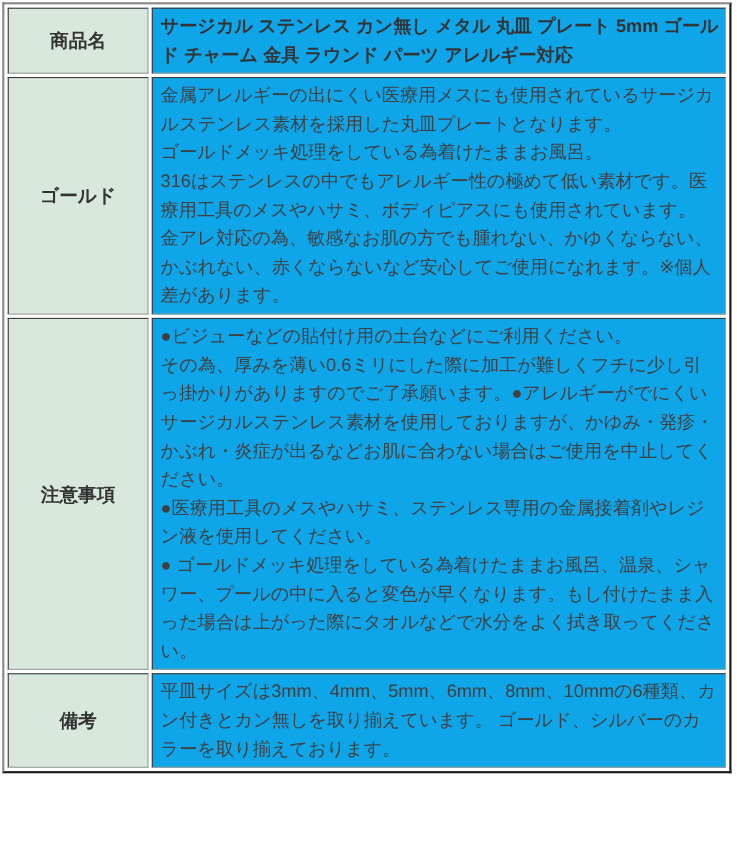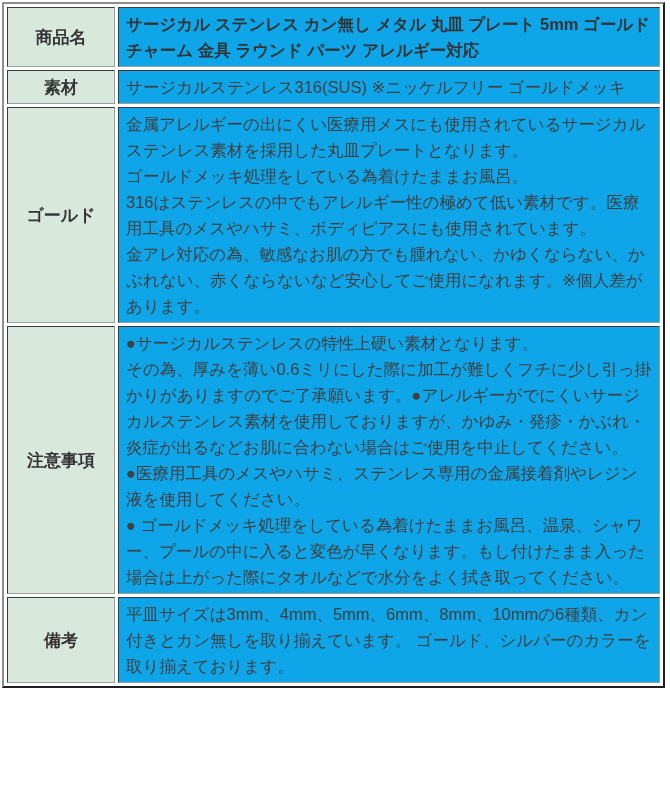--- a/index.html
+++ b/index.html
@@ -13,21 +13,21 @@
     margin: 2px 0 0 2px;
     width: 663px;
     border-collapse: separate;
     border-spacing: 3px;
     border-style: solid;
     border-width: 2px;
     border-color: var(--frame-border, #8c8c8c) var(--frame-border-dark, #2a2a2a) var(--frame-border-dark, #1f1f1f) var(--frame-border, #8c8c8c);
     background: var(--page-bg, #ffffff);
   }
   th.label-cell {
-    width: 108px;
+    width: 128px;
     background: var(--header-cell-bg, #d9e8dd);
     border-style: solid;
     border-width: 1px;
     border-color: var(--cell-border-dark, #3a3a3a) var(--cell-border-light, #9aa09b) var(--cell-border-light, #9aa09b) var(--cell-border-dark, #3a3a3a);
     color: var(--label-text, #333333);
     font-size: 17px;
     font-weight: bold;
     text-align: center;
     vertical-align: middle;
     padding: 4px 2px;
@@ -51,38 +51,32 @@
 
 <table class="spec">
   <tbody>
     <tr>
       <th class="label-cell">商品名</th>
       <td class="value-cell bold">
         <div class="para">サージカル ステンレス カン無し メタル 丸皿 プレート 5mm ゴールド チャーム 金具 ラウンド パーツ アレルギー対応</div>
       </td>
     </tr>
     <tr>
-      <th class="label-cell">素材</th>
-      <td class="value-cell">
-        <div class="para">サージカルステンレス316(SUS) ※ニッケルフリー ゴールドメッキ</div>
-      </td>
-    </tr>
-    <tr>
       <th class="label-cell">ゴールド</th>
       <td class="value-cell">
         <div class="para">金属アレルギーの出にくい医療用メスにも使用されているサージカルステンレス素材を採用した丸皿プレートとなります。</div>
         <div class="para">ゴールドメッキ処理をしている為着けたままお風呂。</div>
         <div class="para">316はステンレスの中でもアレルギー性の極めて低い素材です。医療用工具のメスやハサミ、ボディピアスにも使用されています。</div>
         <div class="para">金アレ対応の為、敏感なお肌の方でも腫れない、かゆくならない、かぶれない、赤くならないなど安心してご使用になれます。※個人差があります。</div>
       </td>
     </tr>
     <tr>
       <th class="label-cell">注意事項</th>
       <td class="value-cell">
-        <div class="para">●サージカルステンレスの特性上硬い素材となります。</div>
+        <div class="para">●ビジューなどの貼付け用の土台などにご利用ください。</div>
         <div class="para">その為、厚みを薄い0.6ミリにした際に加工が難しくフチに少し引っ掛かりがありますのでご了承願います。●アレルギーがでにくいサージカルステンレス素材を使用しておりますが、かゆみ・発疹・かぶれ・炎症が出るなどお肌に合わない場合はご使用を中止してください。</div>
         <div class="para">●医療用工具のメスやハサミ、ステンレス専用の金属接着剤やレジン液を使用してください。</div>
         <div class="para">● ゴールドメッキ処理をしている為着けたままお風呂、温泉、シャワー、プールの中に入ると変色が早くなります。もし付けたまま入った場合は上がった際にタオルなどで水分をよく拭き取ってください。</div>
       </td>
     </tr>
     <tr>
       <th class="label-cell">備考</th>
       <td class="value-cell">
         <div class="para">平皿サイズは3mm、4mm、5mm、6mm、8mm、10mmの6種類、カン付きとカン無しを取り揃えています。 ゴールド、シルバーのカラーを取り揃えております。</div>
       </td>

